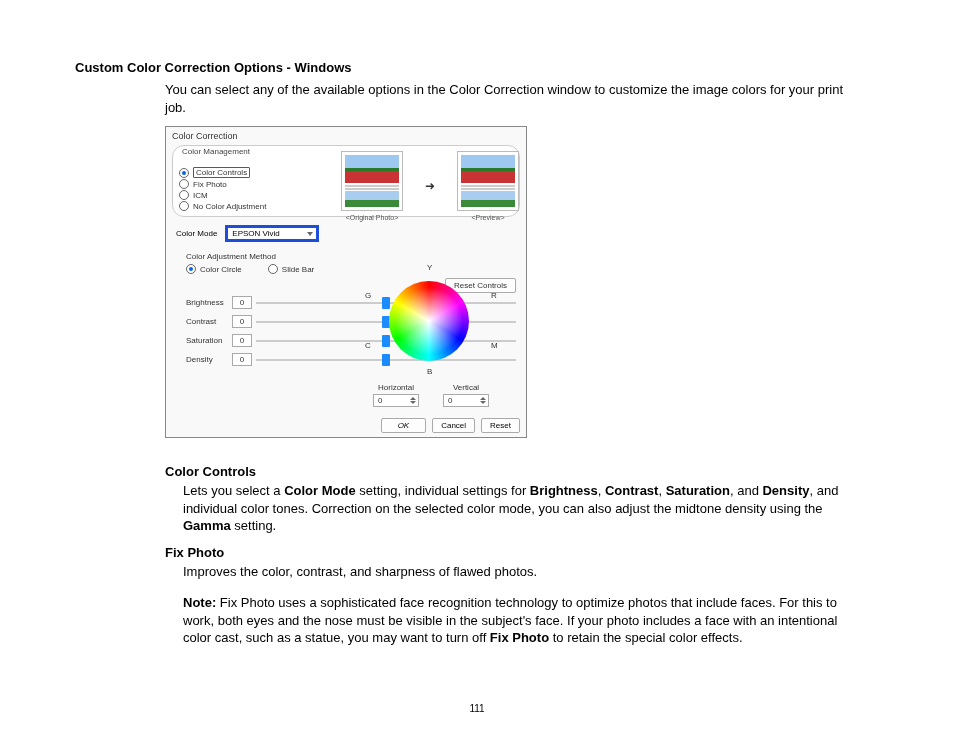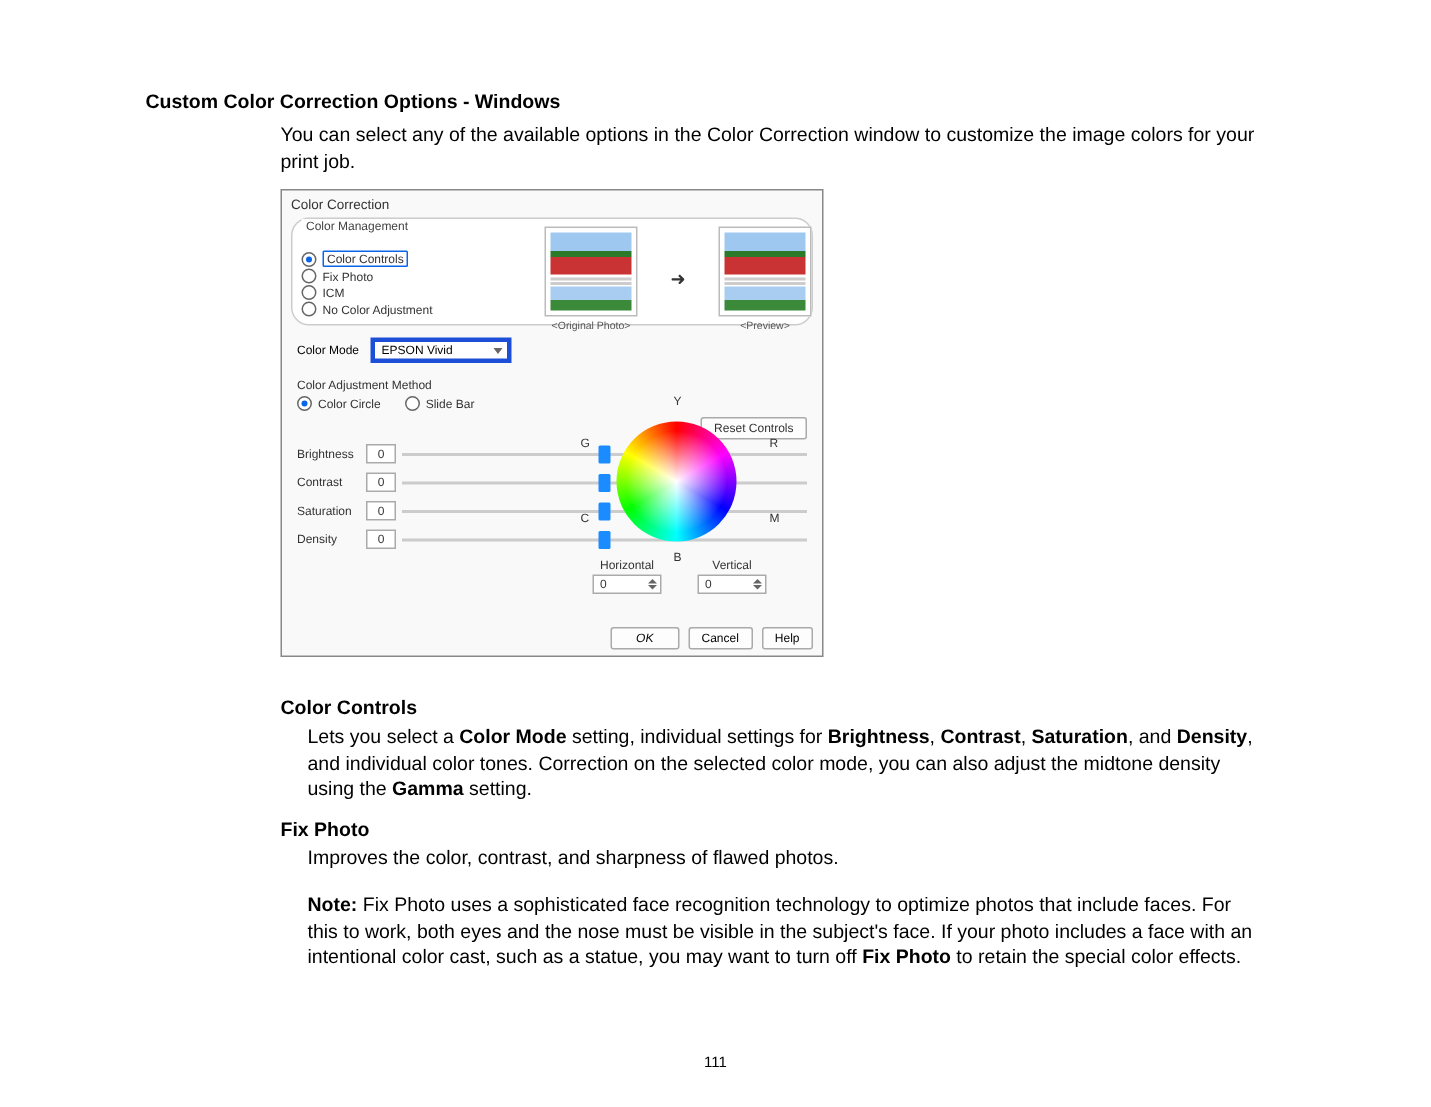--- a/index.html
+++ b/index.html
@@ -6,21 +6,21 @@
     font-family: Arial, Helvetica, sans-serif;
     background:#fff;
     margin:0;
     padding:0;
   }
   .page {
     width:954px;
     height:738px;
     position:relative;
     box-sizing:border-box;
-    padding:60px 110px 0 97px;
+    padding:60px 110px 0 75px;
   }
   .heading {
     font-size:13px;
     font-weight:bold;
     margin-bottom:6px;
   }
   .intro {
     font-size:13px;
     margin-left:90px;
     margin-bottom:10px;
@@ -104,27 +104,28 @@
   }
   .dropdown::after{
     content:"";
     position:absolute;
     right:3px; top:4px;
     border-left:3px solid transparent;
     border-right:3px solid transparent;
     border-top:4px solid #666;
   }
   .adj-group{
-    margin:10px 6px 4px 6px;
+    margin:10px 6px 4px 16px;
     font-size:8px;
     color:#333;
   }
   .adj-row{
     display:flex;
     align-items:center;
+    gap:10px;
     margin:2px 4px 6px 4px;
   }
   .btn{
     border:1px solid #aaa;
     background:#fdfdfd;
     font-size:8px;
     padding:2px 8px;
     border-radius:2px;
   }
   .slider-row{
@@ -198,21 +199,21 @@
   }
   .colorwheel::after{
     content:"";
     position:absolute;
     inset:0;
     border-radius:50%;
     background: radial-gradient(circle at center, #fff 0%, rgba(255,255,255,0) 60%);
   }
   .hv-row{
     position:absolute;
-    top:221px;
+    top:232px;
     left:20px;
     width:140px;
     display:flex;
     justify-content:space-around;
     font-size:8px;
     align-items:flex-end;
   }
   .hv-box{
     display:flex;flex-direction:column;align-items:center;gap:2px;
   }
@@ -382,21 +383,21 @@
         <div class="hv-box">
           <span>Vertical</span>
           <span class="spinner">0</span>
         </div>
       </div>
     </div>
 
     <div class="bottom-btns">
       <span class="btn" style="padding:2px 16px;font-style:italic;">OK</span>
       <span class="btn">Cancel</span>
-      <span class="btn">Help</span>
+      <span class="btn">Reset</span>
     </div>
   </div>
 
   <div class="sub-heading">Color Controls</div>
   <div class="sub-body">
     <span>Lets you select a </span><b>Color Mode</b><span> setting, individual settings for </span><b>Brightness</b><span>, </span><b>Contrast</b><span>, </span><b>Saturation</b><span>, and </span><b>Density</b><span>, and individual color tones. Correction on the selected color mode, you can also adjust the midtone density using the </span><b>Gamma</b><span> setting.</span>
   </div>
 
   <div class="sub-heading" style="margin-top:10px;">Fix Photo</div>
   <div class="sub-body">Improves the color, contrast, and sharpness of flawed photos.</div>

